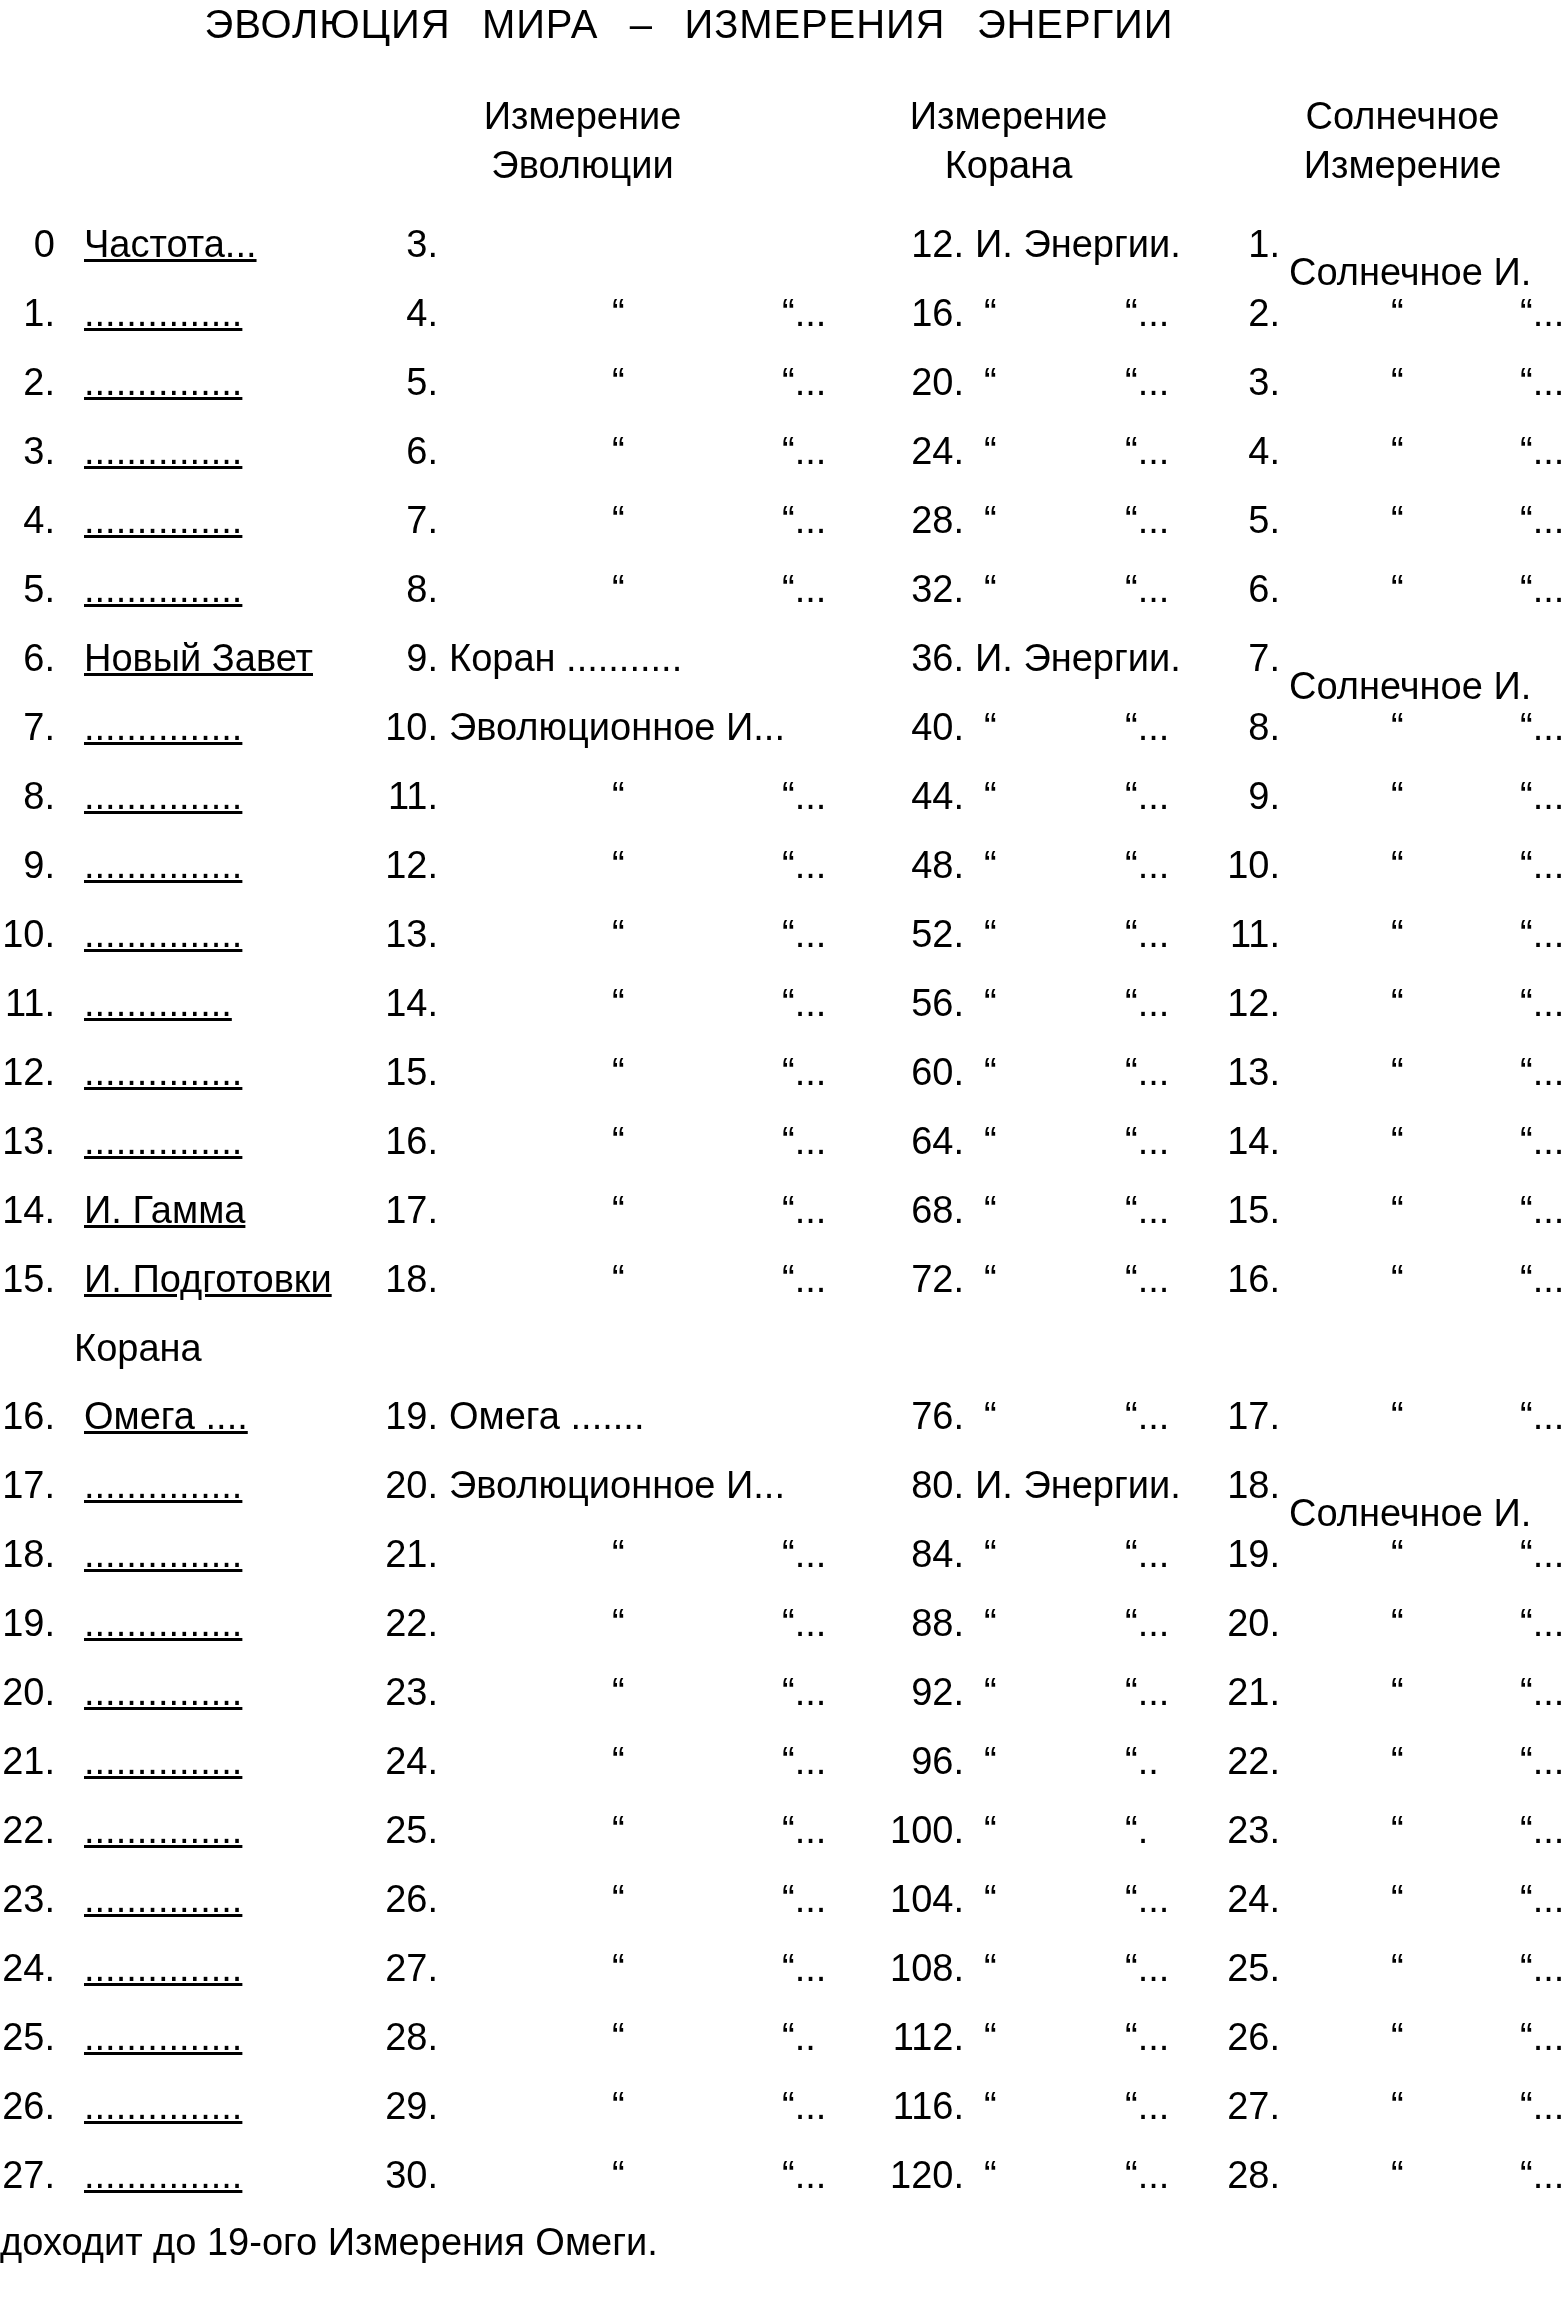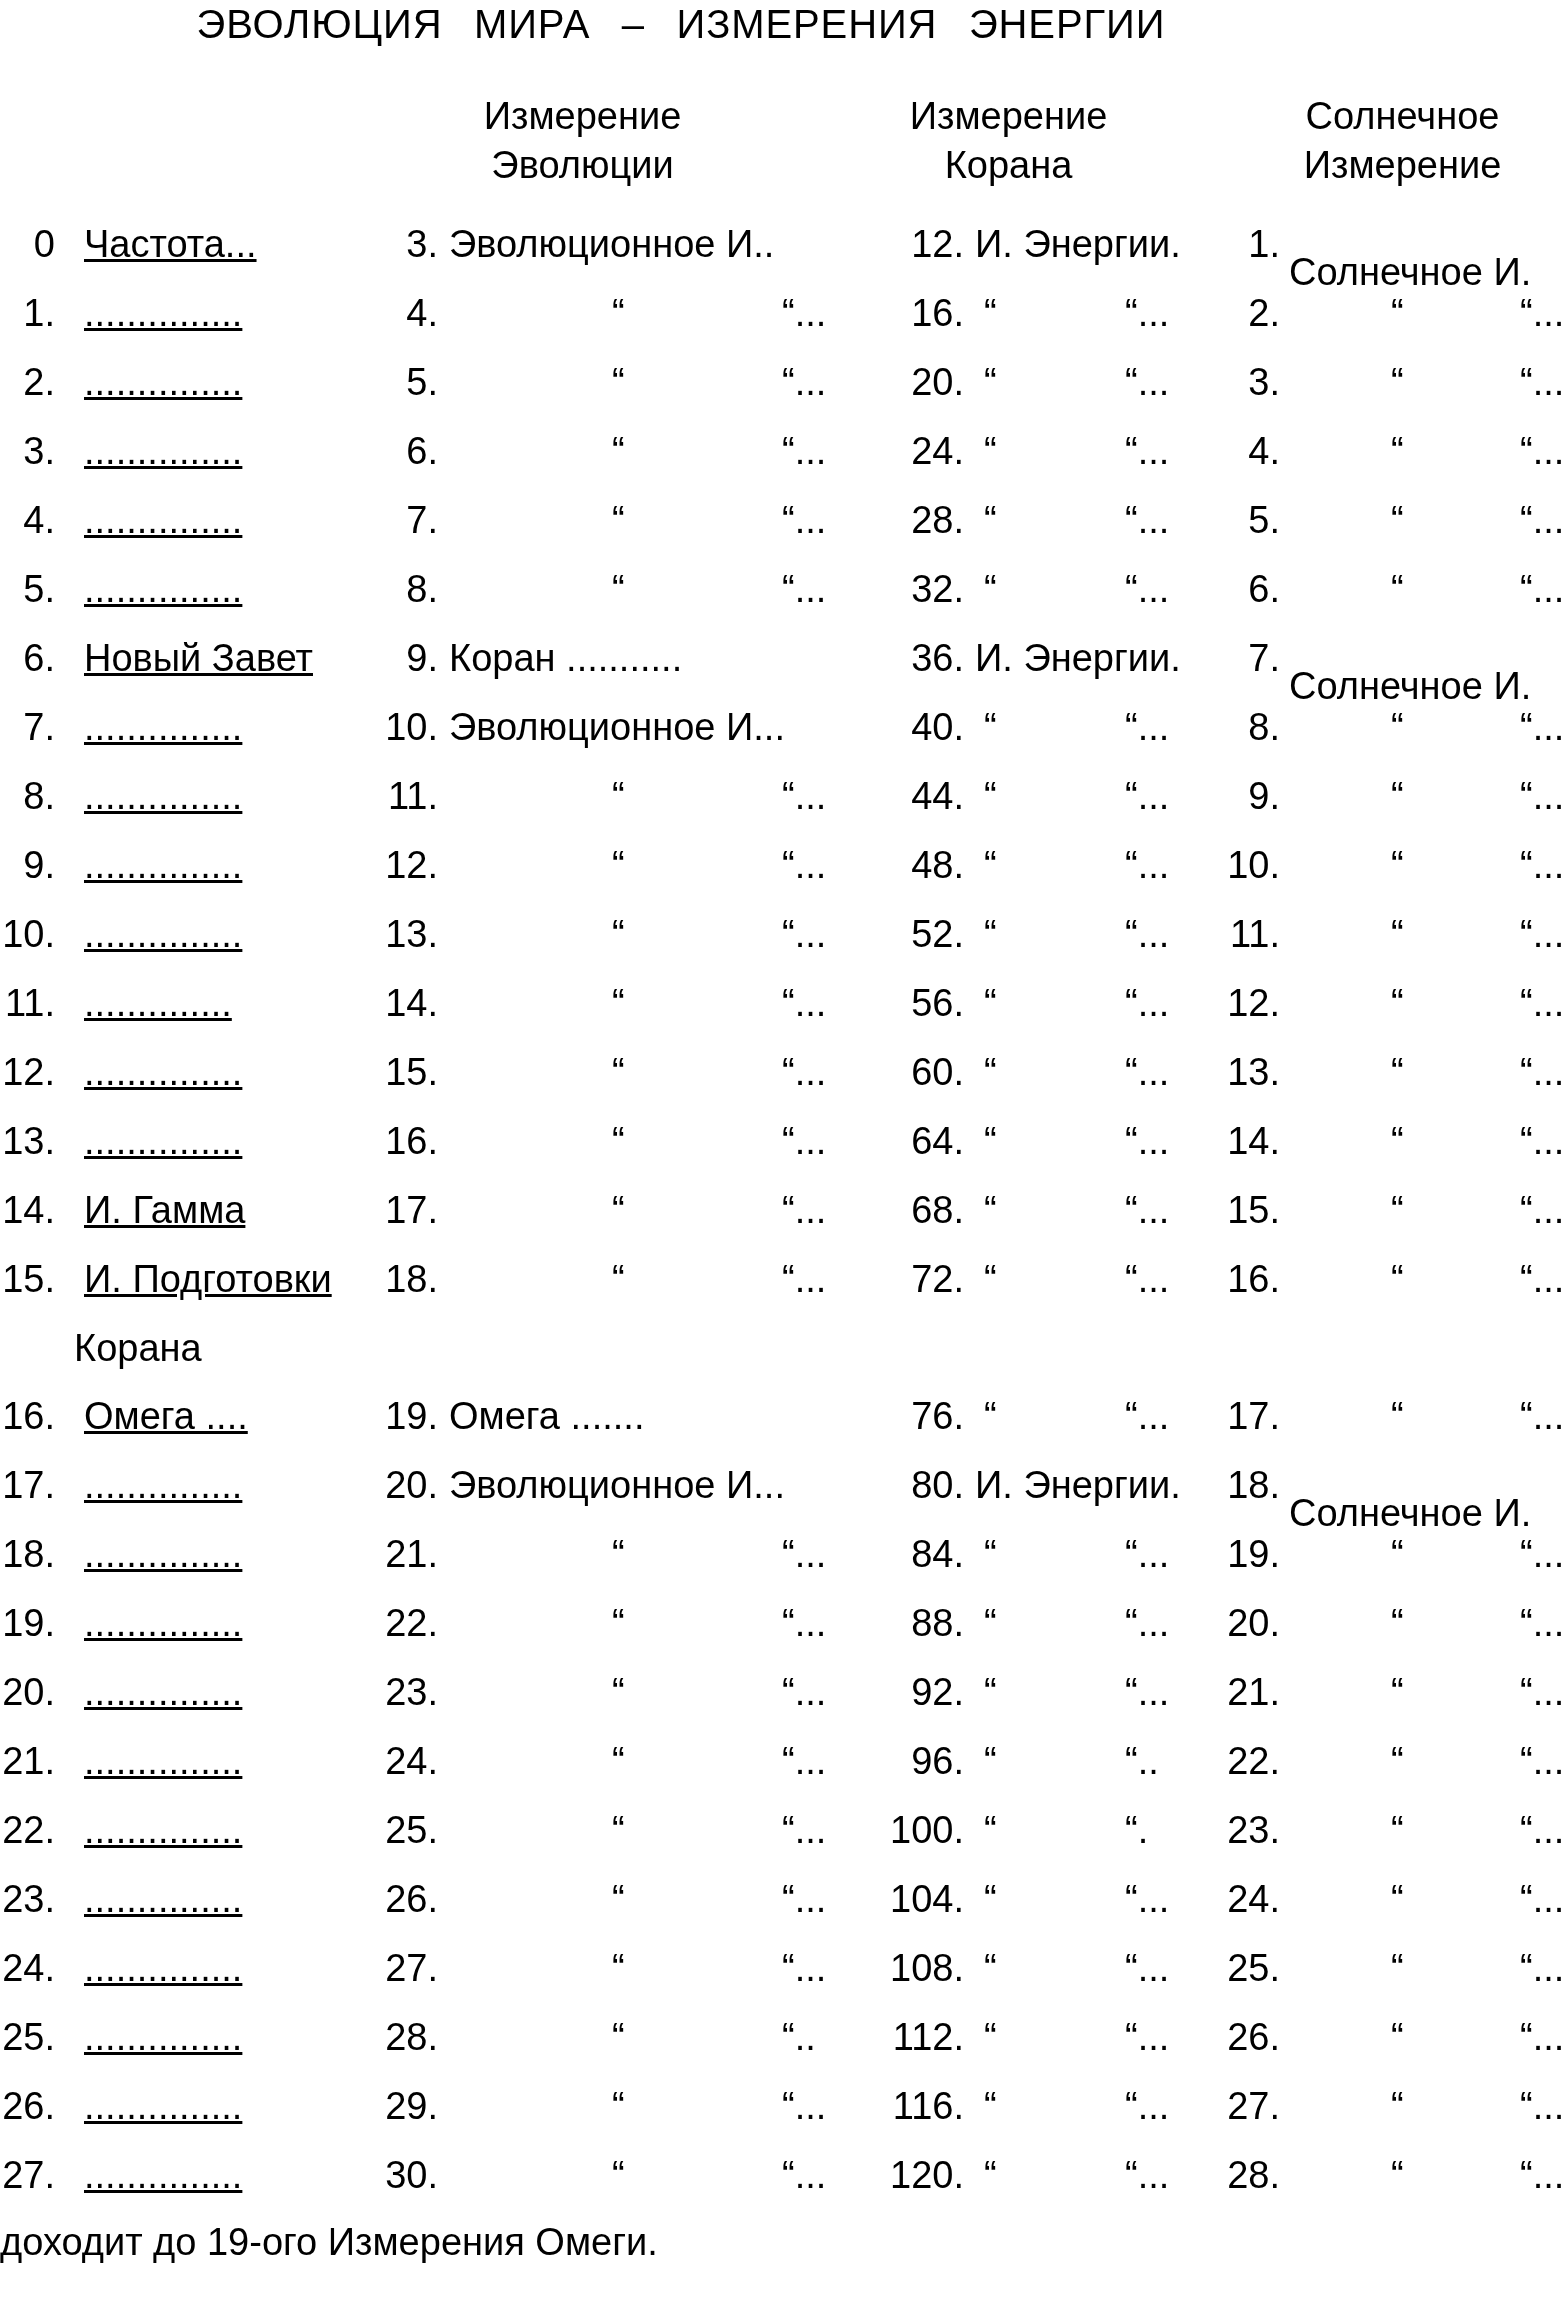--- a/index.html
+++ b/index.html
@@ -5,21 +5,21 @@
   html, body { margin: 0; padding: 0; }
   body {
     width: 1566px; height: 2319px;
     background: #ffffff; color: #000000;
     font-family: "Liberation Sans", "DejaVu Sans", sans-serif;
     overflow: hidden; position: relative;
   }
   .page { position: absolute; inset: 0; }
 
   .title {
-    position: absolute; top: 1.8px; left: 4px; width: 1354px;
+    position: absolute; top: 1.8px; left: 12px; width: 1354px;
     text-align: center;
     font-size: 40px; line-height: 44px;
     letter-spacing: 0.9px; word-spacing: 19.5px;
     white-space: nowrap;
   }
 
   .colhead {
     position: absolute; top: 92px; width: 283px;
     text-align: center; font-size: 38px; line-height: 49px;
   }
@@ -72,21 +72,20 @@
   <div class="colhead h4">
     <div>Солнечное</div>
     <div>Измерение</div>
   </div>
 
   <div class="rows" id="rows">
       <div class="row">
         <span class="c1 num">0</span>
         <span class="c1 txt">Частота...</span>
         <span class="c2 num">3.</span>
-        <span class="c2 txt">Эволюционное И..</span>
         <span class="c3 num">12.</span>
         <span class="c3 txt">И. Энергии.</span>
         <span class="c4 num">1.</span>
         <span class="c4 txt">Солнечное И.</span>
       </div>
       <div class="row">
         <span class="c1 num">1.</span>
         <span class="c1 txt">...............</span>
         <span class="c2 num">4.</span>
         <span class="c2 q1">“</span>

